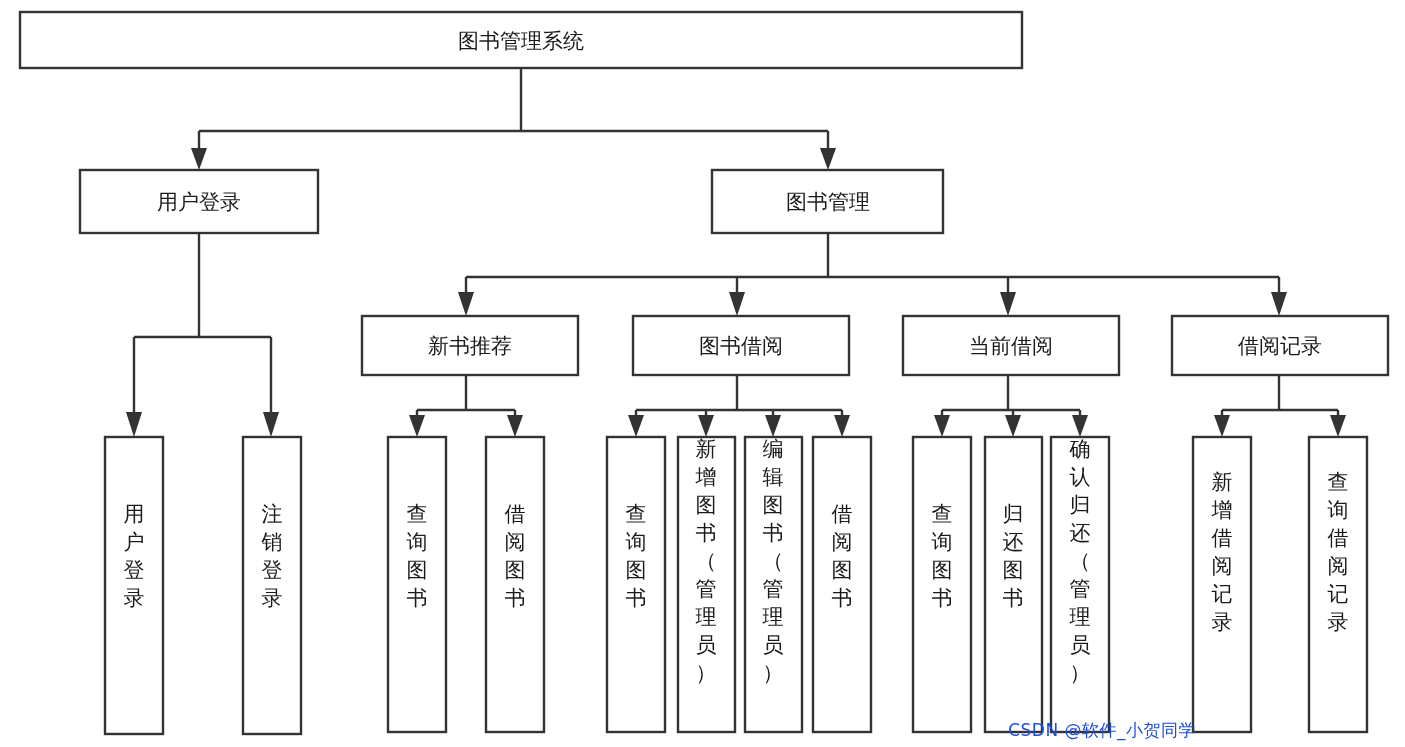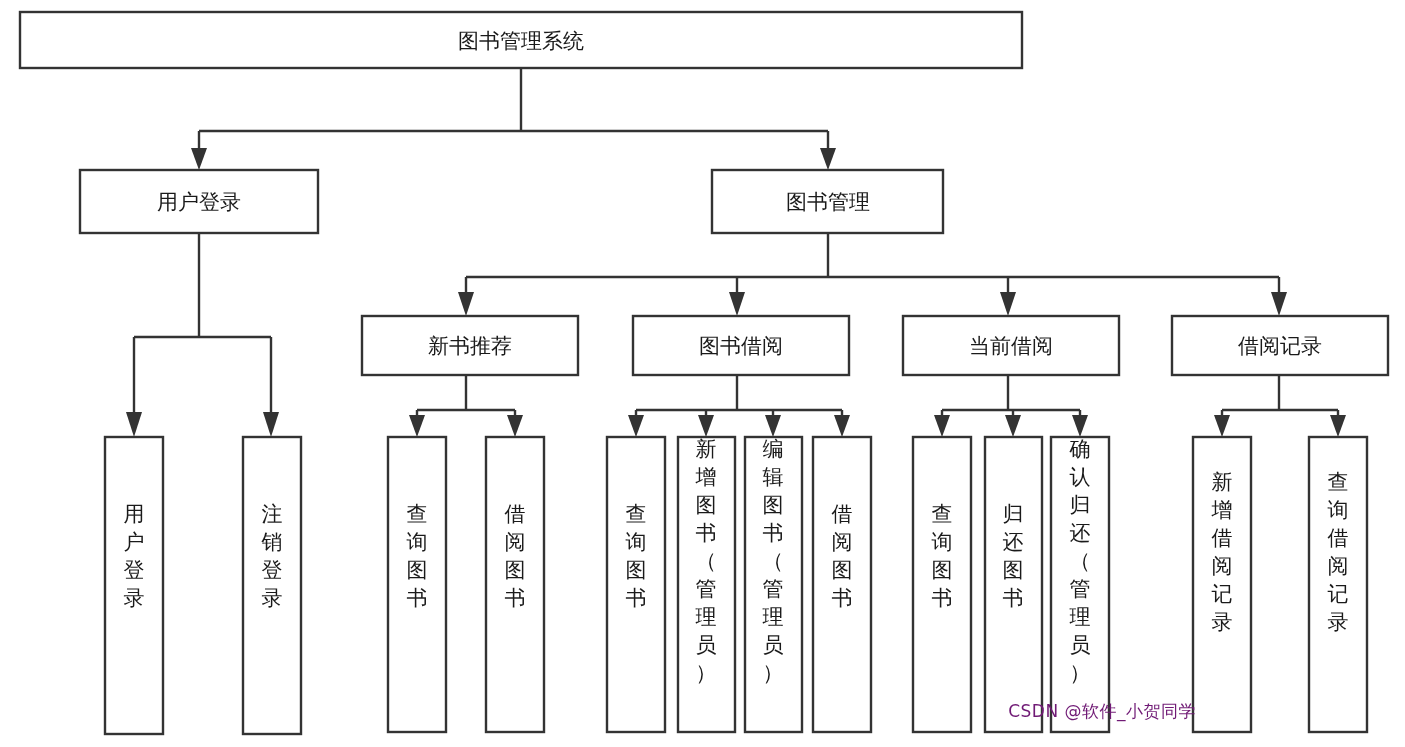--- a/index.html
+++ b/index.html
@@ -50,24 +50,24 @@
   }
   .node-label-v {
     font-family: "DejaVu Sans", "Liberation Sans", sans-serif;
     font-size: 21px;
     fill: #1a1a1a;
     text-anchor: middle;
   }
   .watermark-text {
     position: absolute;
     right: 14px;
-    bottom: 24px;
+    bottom: 5px;
     font-family: "DejaVu Sans", "Liberation Sans", sans-serif;
     font-size: 17px;
-    color: #701a75;
+    color: #1d4ed8;
     white-space: nowrap;
     letter-spacing: 0.5px;
     text-align: center;
   }
 </style>
 </head>
 <body>
 
 <div id="diagram-root">
 

